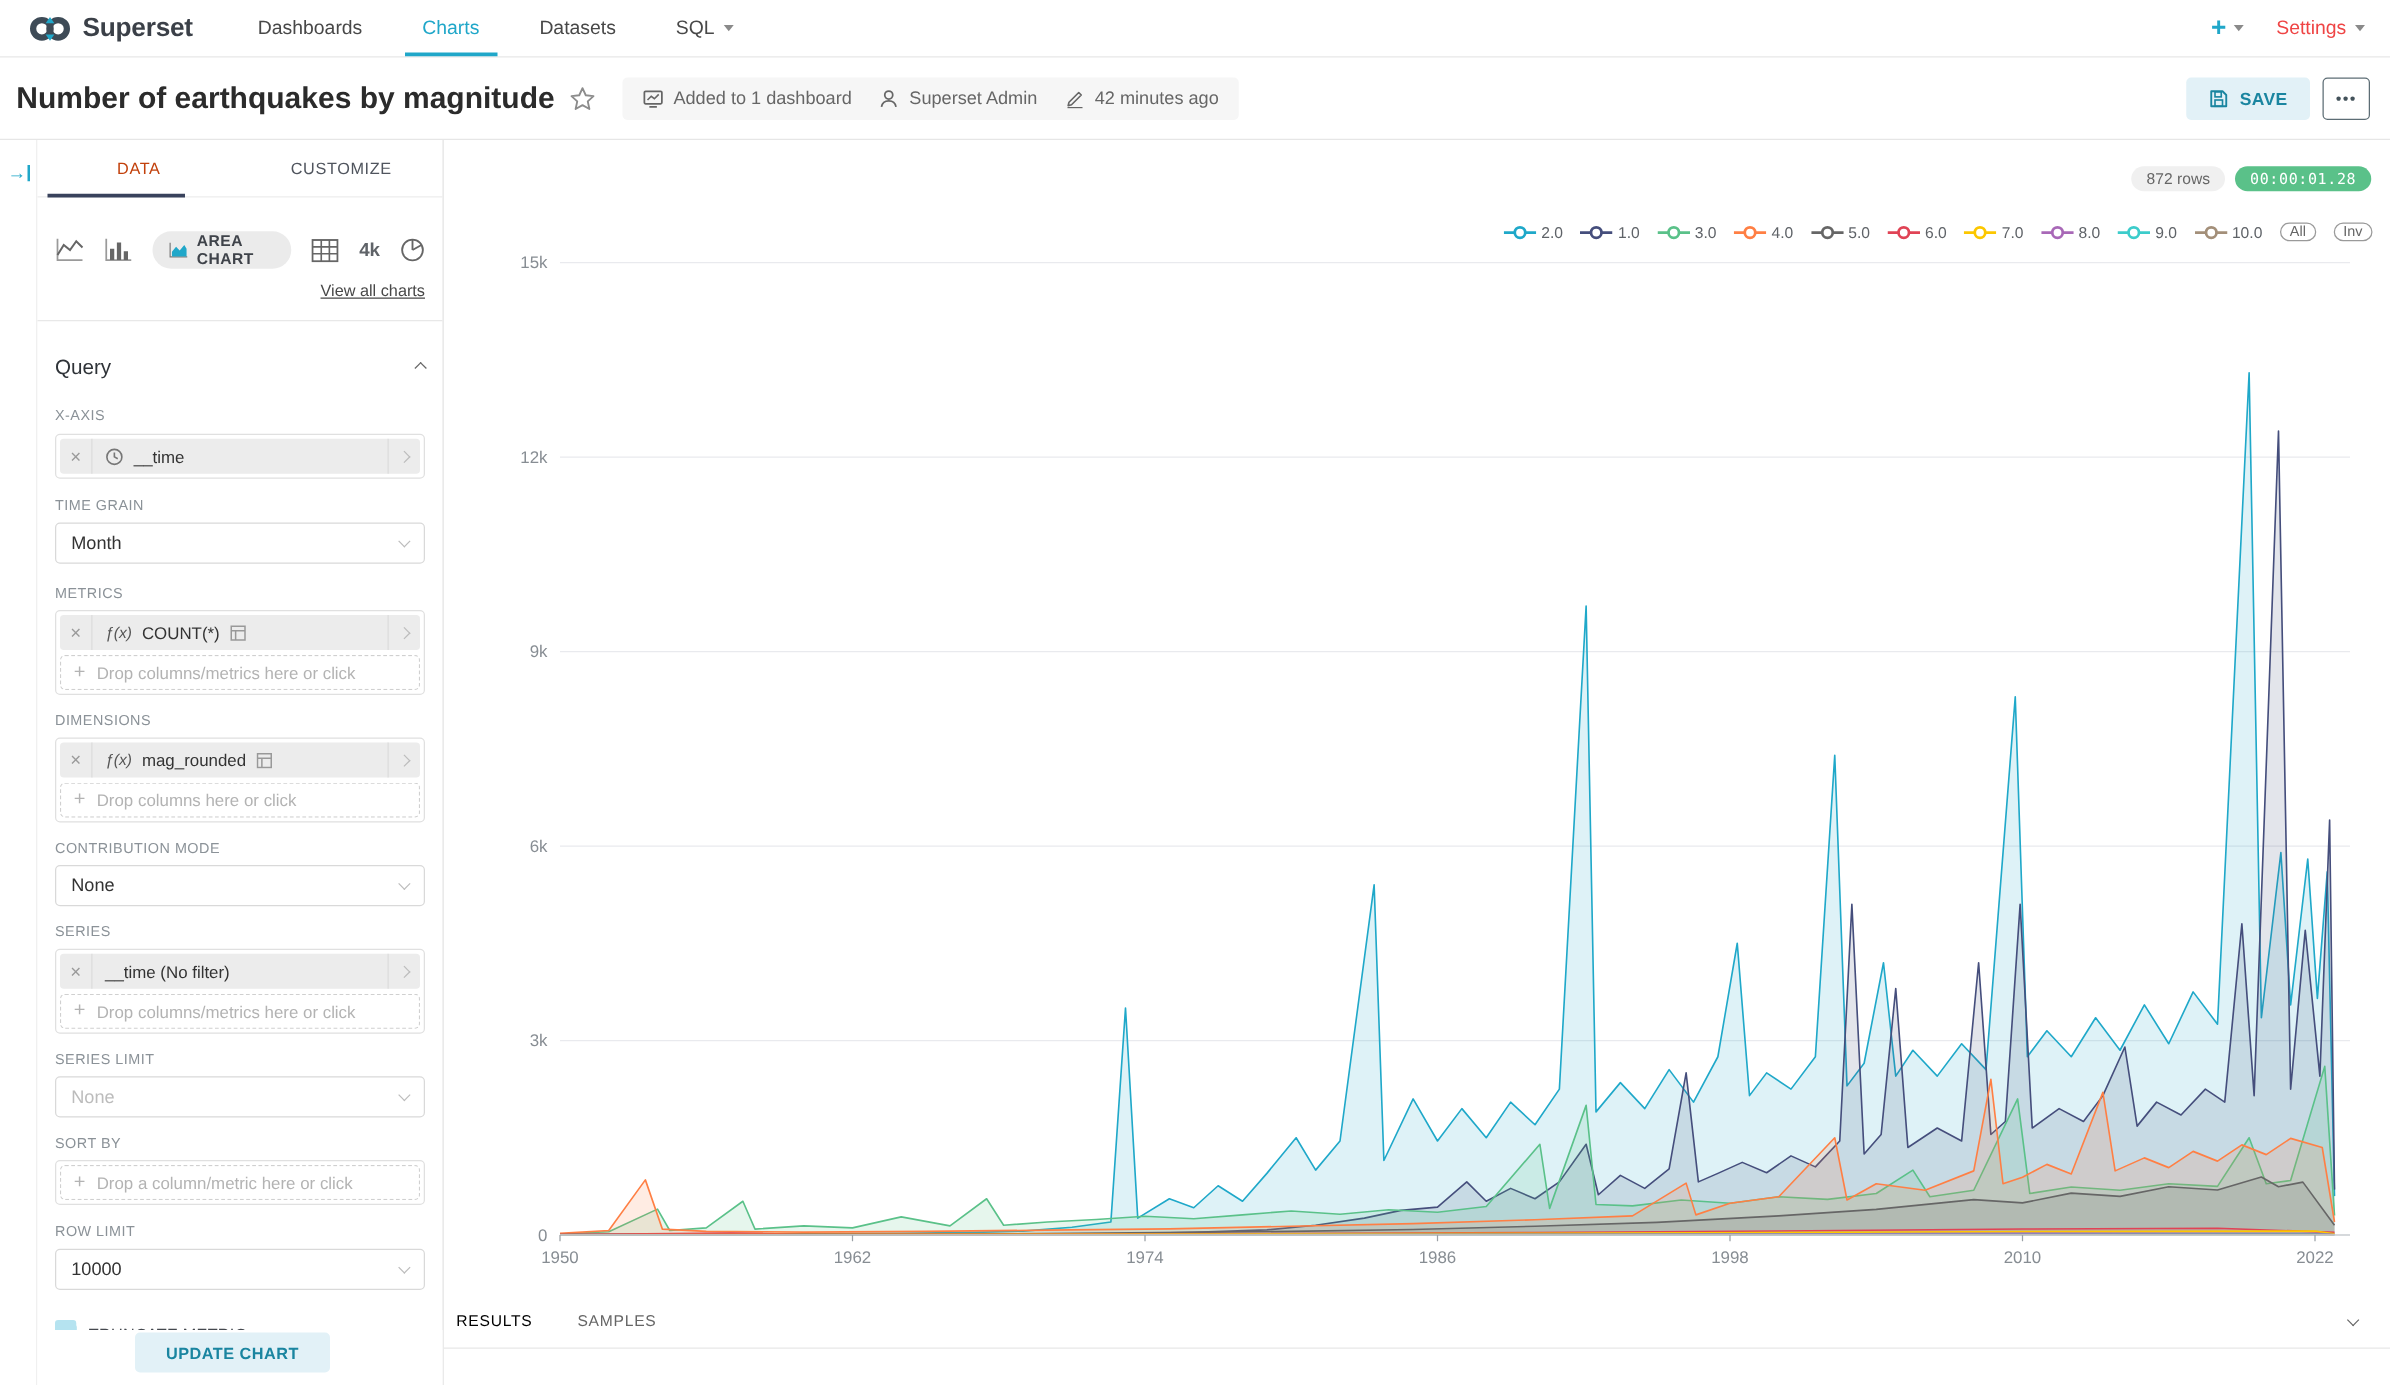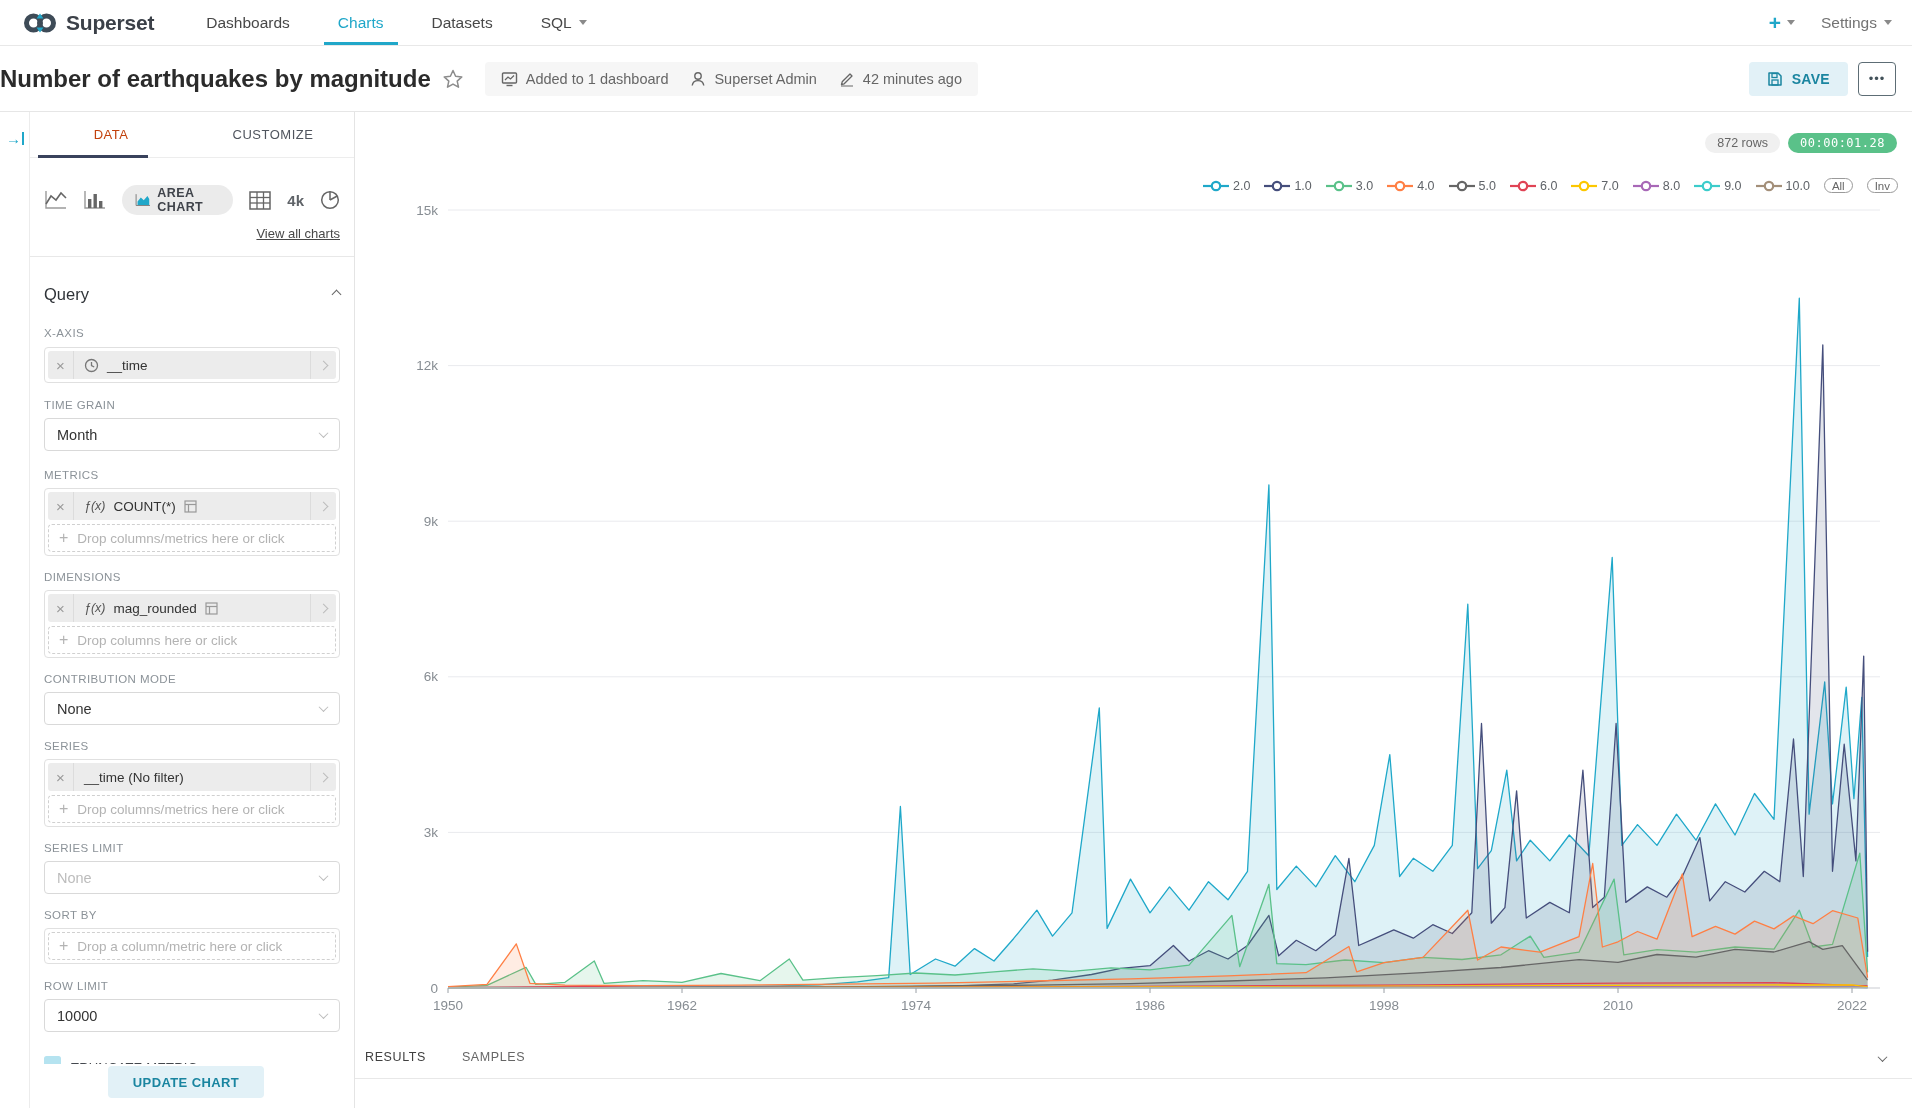--- a/index.html
+++ b/index.html
@@ -12,28 +12,28 @@
   .brand { display:flex; align-items:center; gap:8px; padding:0 28px 0 22px; }
   .brand-text { font-size:21px; font-weight:bold; color:#3b4048; letter-spacing:-0.2px; }
   .nav-items { display:flex; height:100%; align-items:stretch; }
   .nav-item { display:flex; align-items:center; padding:0 24px; font-size:15.5px; color:#484848;
     position:relative; cursor:pointer; gap:7px; }
   .nav-item.active { color:#20A7C9; }
   .nav-item.active::after { content:""; position:absolute; left:10px; right:10px; bottom:0;
     height:3px; background:#20A7C9; }
   .nav-right { margin-left:auto; display:flex; align-items:center; gap:26px; padding-right:20px; }
   .nav-plus { color:#20A7C9; font-size:21px; font-weight:bold; display:flex; align-items:center; gap:6px; cursor:pointer; }
-  .nav-settings { font-size:15.5px; color:#737373; display:flex; align-items:center; gap:7px; cursor:pointer; }
+  .nav-settings { font-size:15.5px; color:#ef4444; display:flex; align-items:center; gap:7px; cursor:pointer; }
   .caret { width:0; height:0; border-left:4.5px solid transparent; border-right:4.5px solid transparent;
     border-top:5px solid #8a8a8a; display:inline-block; }
 
   
   .titlebar { position:absolute; left:0; top:46px; width:1912px; height:66px; background:#fff;
     border-bottom:1px solid #e6e6e6; display:flex; align-items:center; z-index:20; }
-  .page-title { font-size:24px; font-weight:bold; color:#2b2b2b; }
+  .page-title { font-size:24px; font-weight:bold; color:#2b2b2b; margin-left:13px; }
   .fav-star { margin-left:12px; cursor:pointer; display:flex; }
   .meta-box { margin-left:22px; background:#f6f6f6; border-radius:4px; height:34px;
     display:flex; align-items:center; gap:22px; padding:0 16px; font-size:14.5px; color:#666; }
   .meta-item { display:flex; align-items:center; gap:8px; }
   .title-actions { margin-left:auto; display:flex; align-items:center; gap:10px; padding-right:16px; }
   .save-btn { background:#e2f1f7; border:none; border-radius:4px; height:34px; padding:0 18px;
     display:flex; align-items:center; gap:9px; color:#1a85a0; font-weight:bold; font-size:14px;
     letter-spacing:0.3px; cursor:pointer; }
   .more-btn { background:#fff; border:1px solid #5d6d75; border-radius:4px; width:38px; height:34px;
     color:#43525a; font-size:13px; letter-spacing:1px; cursor:pointer; line-height:1; }
@@ -108,21 +108,21 @@
   .legend { position:absolute; top:66px; right:14px; display:flex; align-items:center; gap:14px; }
   .legend-item { display:flex; align-items:center; gap:4px; font-size:12.5px; color:#5f6368; cursor:pointer; }
   .legend-pill { border:1.5px solid #9a9a9a; border-radius:10px; color:#666; font-size:11.5px;
     padding:0.5px 7px; cursor:pointer; }
   .plot-svg { position:absolute; left:0; top:0; }
 
   
   .results-bar { position:absolute; left:0; right:0; top:926px; height:70px; background:#fff; }
   .results-tabs { position:absolute; left:10px; top:12px; display:flex; gap:36px; }
   .results-tab { font-size:12.5px; letter-spacing:0.6px; color:#666; cursor:pointer; }
-  .results-tab.active { color:#404040; }
+  .results-tab.active { color:#000000; }
   .results-collapse { position:absolute; right:26px; top:10px; cursor:pointer; }
   .results-divider { position:absolute; left:0; right:0; top:40px; border-top:1px solid #e8e8e8; }
 
   svg { display:block; }
 </style>
 </head>
 <body>
 
 <div class="navbar">
   <div class="brand">

